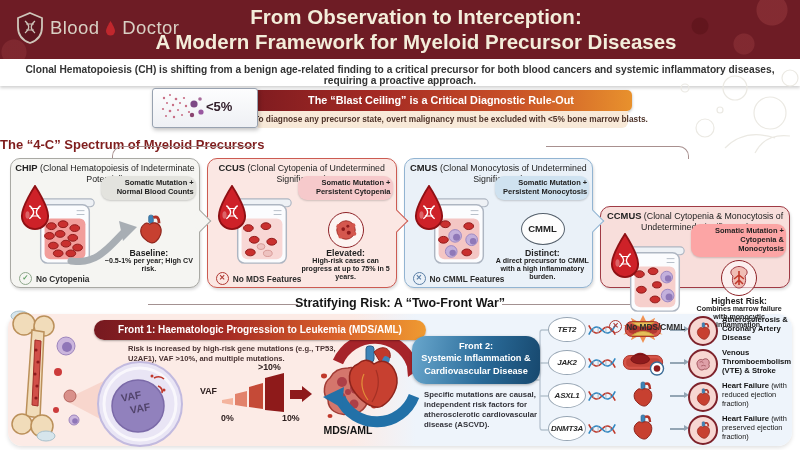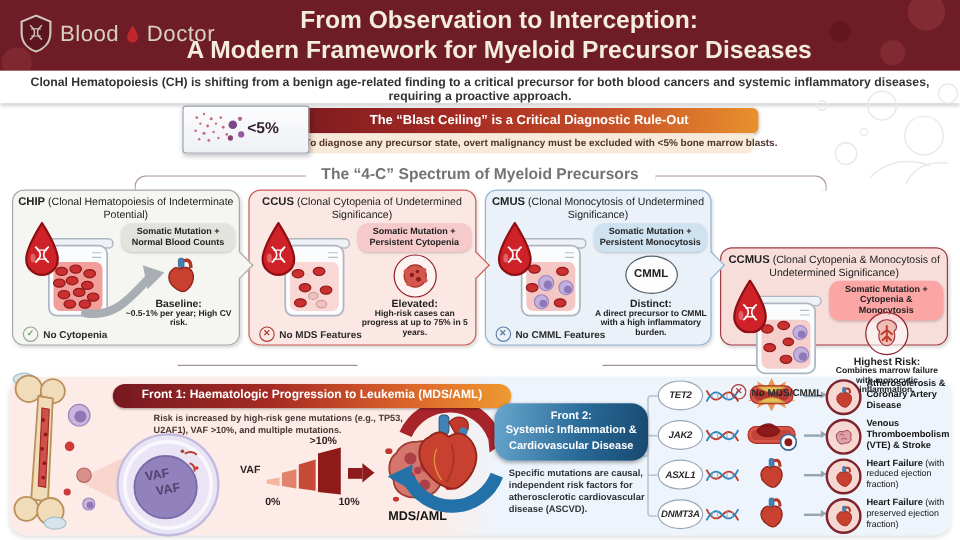--- a/index.html
+++ b/index.html
@@ -32,38 +32,38 @@
     color:#fff;font-weight:bold;font-size:10.8px;text-align:center;line-height:21px;
     box-shadow:0 1px 3px rgba(0,0,0,.3);}
   #blast-detail{left:254px;top:111px;width:374px;height:17px;background:#f8e9d8;border-radius:0 0 6px 6px;
     color:#4f342a;font-weight:bold;font-size:8.3px;text-align:center;line-height:17px;white-space:nowrap;}
   #slide{left:152px;top:88px;width:104px;height:38px;border:1px solid #98a2b0;border-radius:3px;
     background:linear-gradient(180deg,#fdfdfe,#eef0f4);box-shadow:1px 2px 4px rgba(0,0,0,.25);}
   #slide-dots{left:156px;top:90px;}
   #slide-label{left:206px;top:99px;width:46px;font-weight:bold;font-size:13px;color:#33202c;}
 
   
-  #spec-title{left:0;top:137px;width:800px;text-align:center;font-size:13px;font-weight:bold;color:#737373;}
+  #spec-title{left:0;top:137px;width:800px;text-align:left;font-size:13px;font-weight:bold;color:#7f1d1d;}
   .brk{top:146px;width:142px;height:12px;border-top:1.5px solid #a8908f;}
   #brk-l{left:112px;border-left:1.5px solid #a8908f;border-top-left-radius:10px;}
   #brk-r{left:546px;border-right:1.5px solid #a8908f;border-top-right-radius:10px;}
 
   #panels{left:10px;top:158px;width:780px;height:130px;display:flex;gap:7px;}
   .panel{position:relative;flex:1;border-radius:10px;border:1.5px solid;box-shadow:1px 2px 3px rgba(0,0,0,.14);}
   .p0{background:#f5f5f2;border-color:#a9a9a4;z-index:4;}
   .p1{background:#fbe7e3;border-color:#cc5b52;z-index:3;}
   .p2{background:#eaf1f8;border-color:#92b4d2;z-index:2;}
   .p3{background:#f8dedb;border-color:#a03b45;z-index:1;margin-top:48px;}
   .chev::after{content:"";position:absolute;right:-9px;top:54px;width:15px;height:15px;
     transform:rotate(45deg);background:inherit;border-top:1.5px solid;border-right:1.5px solid;border-color:inherit;}
   .p-title{position:absolute;top:4px;left:4px;right:4px;text-align:center;font-size:8.8px;color:#222;line-height:1.16;}
   .p-title b{font-size:9.4px;}
   .p-drop{position:absolute;left:7px;top:26px;width:34px;height:45px;z-index:2;}
   .p-beaker{position:absolute;left:22px;top:38px;width:64px;height:70px;}
-  .p-badge{position:absolute;left:90px;right:3px;top:27px;border-radius:9px;padding:3px 2px;text-align:center;
+  .p-badge{position:absolute;left:90px;right:3px;top:17px;border-radius:9px;padding:3px 2px;text-align:right;
     font-weight:bold;font-size:7.5px;line-height:1.18;color:#222;box-shadow:0 1px 2px rgba(0,0,0,.18);}
   .b0{background:#e3e3de;} .b1{background:#f6c9cb;} .b2{background:#cfe2f0;} .b3{background:#fca5a5;}
   .p-arrow{position:absolute;left:56px;top:58px;width:70px;height:48px;z-index:1;}
   .p-icon{position:absolute;left:124px;top:55px;width:32px;height:30px;}
   .ring{position:absolute;left:120px;top:53px;width:34px;height:34px;border:1.6px solid #8e2227;border-radius:50%;
     display:flex;align-items:center;justify-content:center;background:rgba(255,255,255,.55);}
   .cmml-circle{position:absolute;left:116px;top:54px;width:42px;height:30px;border:1.6px solid #55606c;
     border-radius:50%;background:#fdfdfd;text-align:center;line-height:30px;font-weight:bold;font-size:9.5px;color:#222;}
   .p-risk{position:absolute;left:90px;right:2px;top:89px;text-align:center;color:#222;}
   .p-risk b{display:block;font-size:8.7px;}
@@ -395,20 +395,21 @@
           <b>Highest Risk:</b>
           <span>Combines marrow failure with monocytic inflammation.</span>
         </div>
       <div class="p-excl">
           <span class="xi xi-red">✕</span>
           <span>No MDS/CMML</span>
         </div>
     </div>
   </div>
 
+  <div id="war-title" class="abs">Stratifying Risk: A “Two-Front War”</div>
   <div id="wl-l" class="abs wline"></div>
   <div id="wl-r" class="abs wline"></div>
   <div id="war-box" class="abs"></div>
 
   <svg id="beam" class="abs" viewBox="0 0 90 92">
     <polygon points="0,44 88,2 88,90" fill="#f5c8bc" opacity=".6"></polygon>
   </svg>
 
   <svg id="bone" class="abs" viewBox="0 0 84 140">
     <ellipse cx="14" cy="10" rx="9" ry="5" fill="#d6e5ec" stroke="#a8c0cb"></ellipse>

